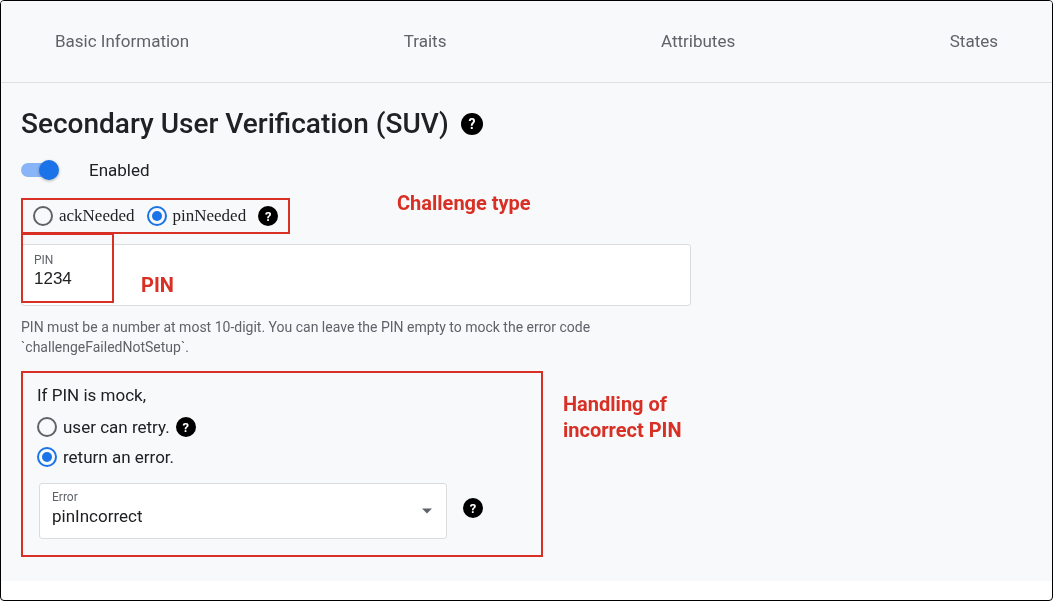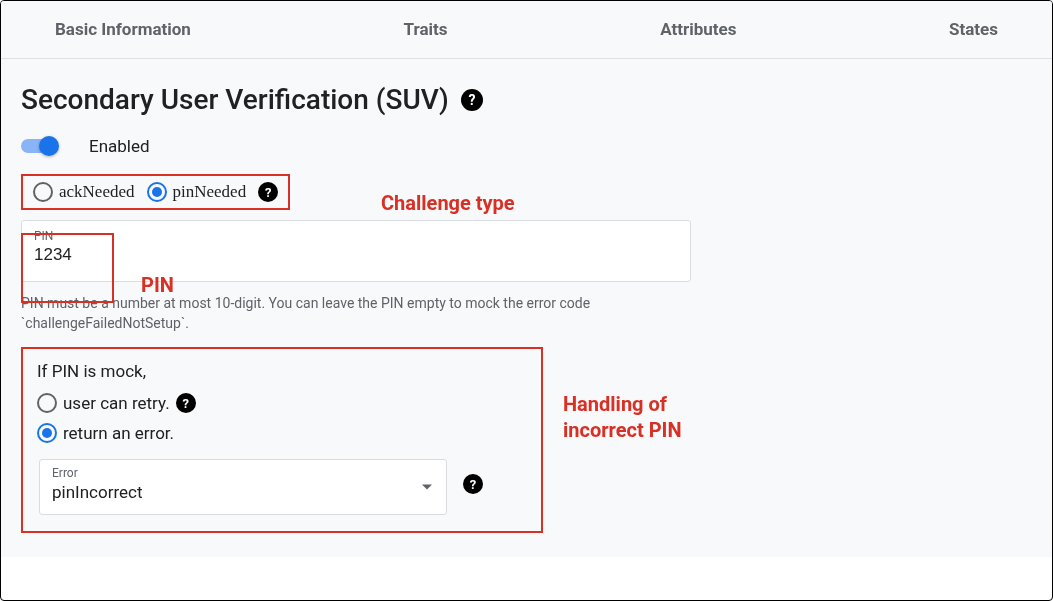--- a/index.html
+++ b/index.html
@@ -18,24 +18,23 @@
       height: 601px;
       border: 1px solid #000;
       border-radius: 4px;
       background: #fff;
       position: relative;
       overflow: hidden;
     }
     .tabs {
       display: flex;
       justify-content: space-between;
-      padding: 0 30px;
+      padding: 12px 30px;
       border-bottom: 1px solid #e0e0e0;
       background: #f8f9fa;
-      font-weight: bold;
     }
     .tab {
       padding: 18px 24px 16px;
       font-size: 17px;
       color: #5f6368;
       cursor: pointer;
       border-bottom: 3px solid transparent;
       position: relative;
     }
     .tab.active {
@@ -149,21 +148,21 @@
       font-size: 17px;
       color: #202124;
     }
     .annotation {
       color: #d93025;
       font-size: 20px;
       font-weight: 700;
       position: absolute;
     }
     .annotation-challenge {
-      left: 380px;
+      left: 396px;
       top: 190px;
     }
     .annotation-pin {
       left: 140px;
       top: 272px;
     }
     .annotation-incorrect {
       left: 562px;
       top: 390px;
       line-height: 1.3;

